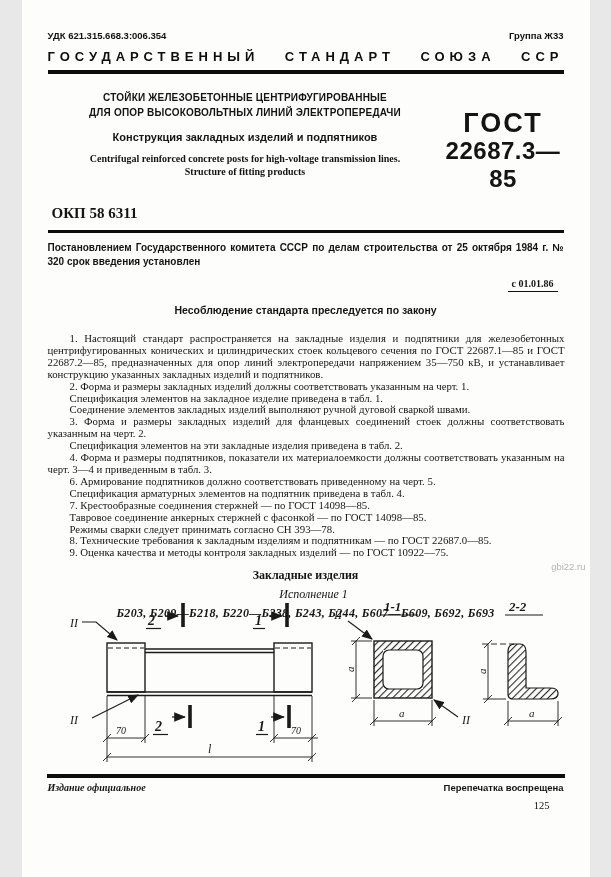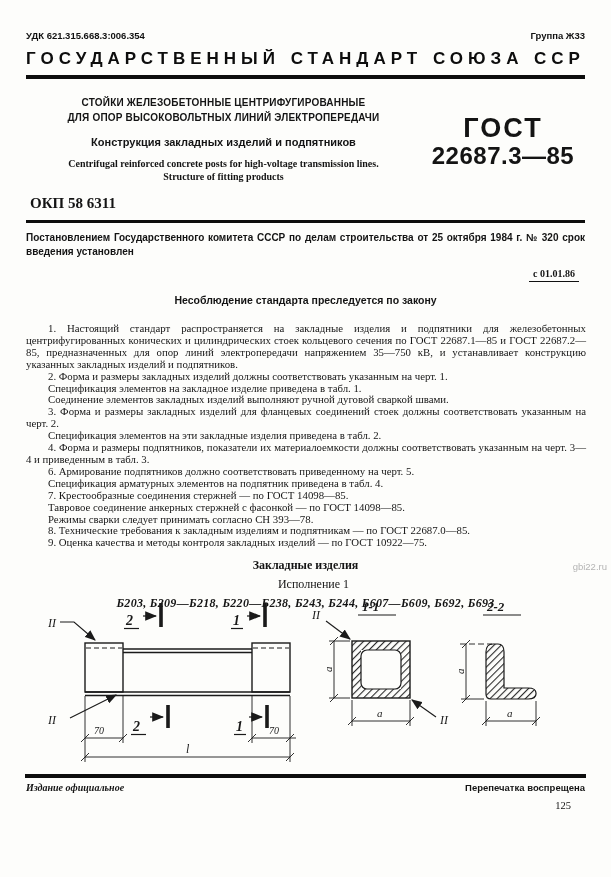--- a/index.html
+++ b/index.html
@@ -1,26 +1,26 @@
 <!DOCTYPE html>
 <html><head>
 <meta charset="utf-8">
 <style>
   html,body{margin:0;padding:0;background:#e8e8e8;}
   .page{
-    position:relative;width:611px;height:877px;margin:0 auto;
+    position:relative;width:568px;height:877px;margin:0 auto;
     background:#fdfdfb;color:#141414;overflow:hidden;
     font-family:"Liberation Serif",serif;
   }
   
   .top-row{display:flex;justify-content:space-between;align-items:flex-start;padding:30px 26px 0 26px;
     font-family:"Liberation Sans",sans-serif;font-weight:bold;font-size:9.5px;color:#111;}
   
   .gov-header{display:flex;justify-content:space-between;margin:8px 26px 0 26px;
-    font-family:"Liberation Sans",sans-serif;font-weight:bold;font-size:17px;letter-spacing:5px;color:#0d0d0d;}
+    font-family:"Liberation Sans",sans-serif;font-weight:bold;font-size:13px;letter-spacing:5px;color:#0d0d0d;}
   .rule-thick{height:4px;background:#0d0d0d;margin:6px 26px 0 26px;}
   .rule-med{height:3px;background:#0d0d0d;margin:8px 26px 0 26px;}
   
   .title-block{display:flex;margin:16px 26px 0 26px;}
   .title-left{width:395px;text-align:center;}
   .t-main{font-family:"Liberation Sans",sans-serif;font-weight:bold;font-size:10px;line-height:15px;letter-spacing:.2px;}
   .t-sub{font-family:"Liberation Sans",sans-serif;font-weight:bold;font-size:11px;margin-top:11px;}
   .t-en{font-family:"Liberation Serif",serif;font-weight:bold;font-size:10px;line-height:12.5px;margin-top:10px;}
   .gost-box{flex:1;text-align:center;font-family:"Liberation Sans",sans-serif;font-weight:bold;margin-top:20px;}
   .gost-word{font-size:27px;letter-spacing:2px;line-height:27px;}
@@ -31,21 +31,21 @@
     line-height:14px;text-align:justify;}
   .decree-date-row{text-align:right;margin:4px 32px 0 0;}
   .decree-date{display:inline-block;font-family:Liberation Serif, serif;font-weight:bold;font-size:10px;
     border-bottom:1.5px solid #111;padding:0 4px 2px 4px;}
   .law-notice{text-align:center;margin-top:12px;font-family:"Liberation Sans",sans-serif;font-weight:bold;font-size:10.5px;}
   
   .body-text{margin:17px 25px 0 26px;font-size:10.8px;line-height:11.9px;text-align:justify;color:#161616;}
   .body-text p{margin:0;text-indent:22px;}
   
   .sec-head{text-align:center;margin-top:9px;font-weight:bold;font-size:12px;}
-  .sec-exec{text-align:center;margin-top:4px;font-size:12px;padding-left:16px;}
+  .sec-exec{text-align:center;margin-top:4px;font-style:italic;font-size:12px;padding-left:16px;}
   .sec-marks{text-align:center;margin-top:4px;font-weight:bold;font-style:italic;font-size:12px;letter-spacing:.3px;}
   
   .drawing{position:absolute;left:0;top:594px;width:611px;height:182px;}
   .drawing svg{display:block;width:611px;height:182px;}
   
   .rule-footer{position:absolute;left:25px;right:25px;top:774px;height:3.5px;background:#0d0d0d;}
   .footer-row{position:absolute;left:26px;right:26px;top:782px;display:flex;justify-content:space-between;font-size:10px;}
   .f-left{font-weight:bold;font-style:italic;}
   .f-right{font-family:"Liberation Sans",sans-serif;font-weight:bold;font-size:9.5px;}
   .page-num{position:absolute;right:40px;top:800px;font-size:10.5px;}

